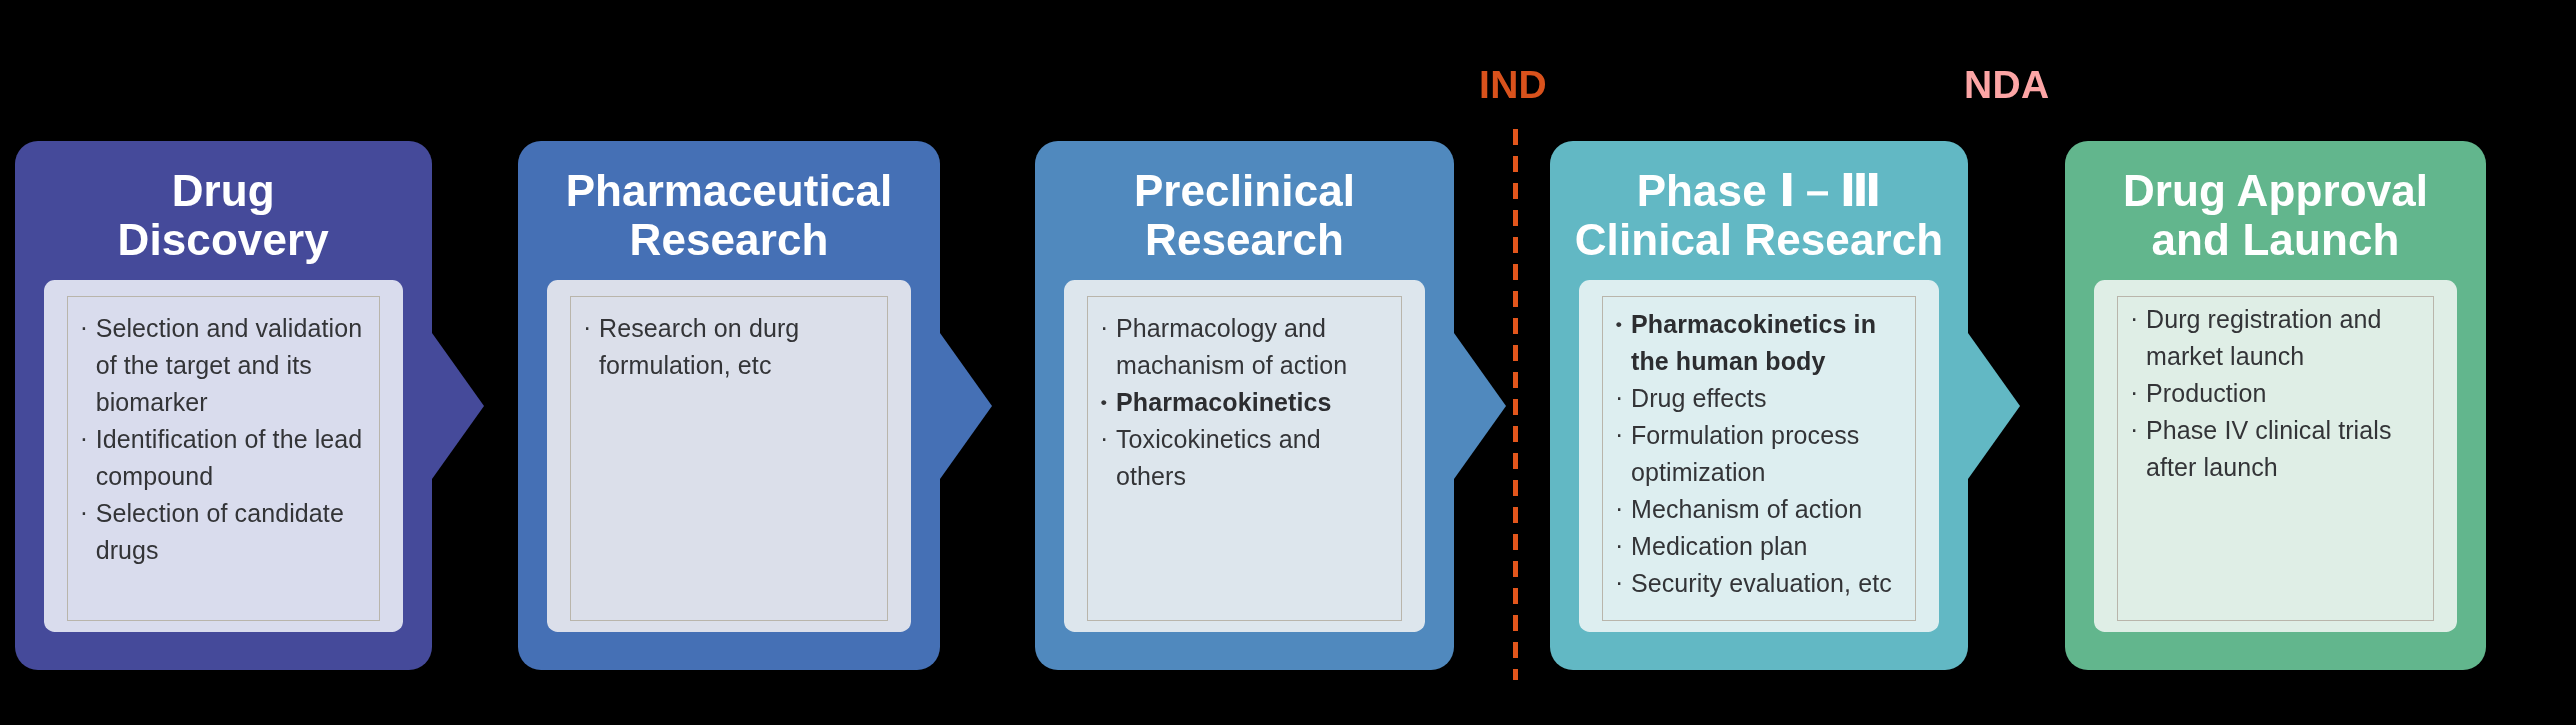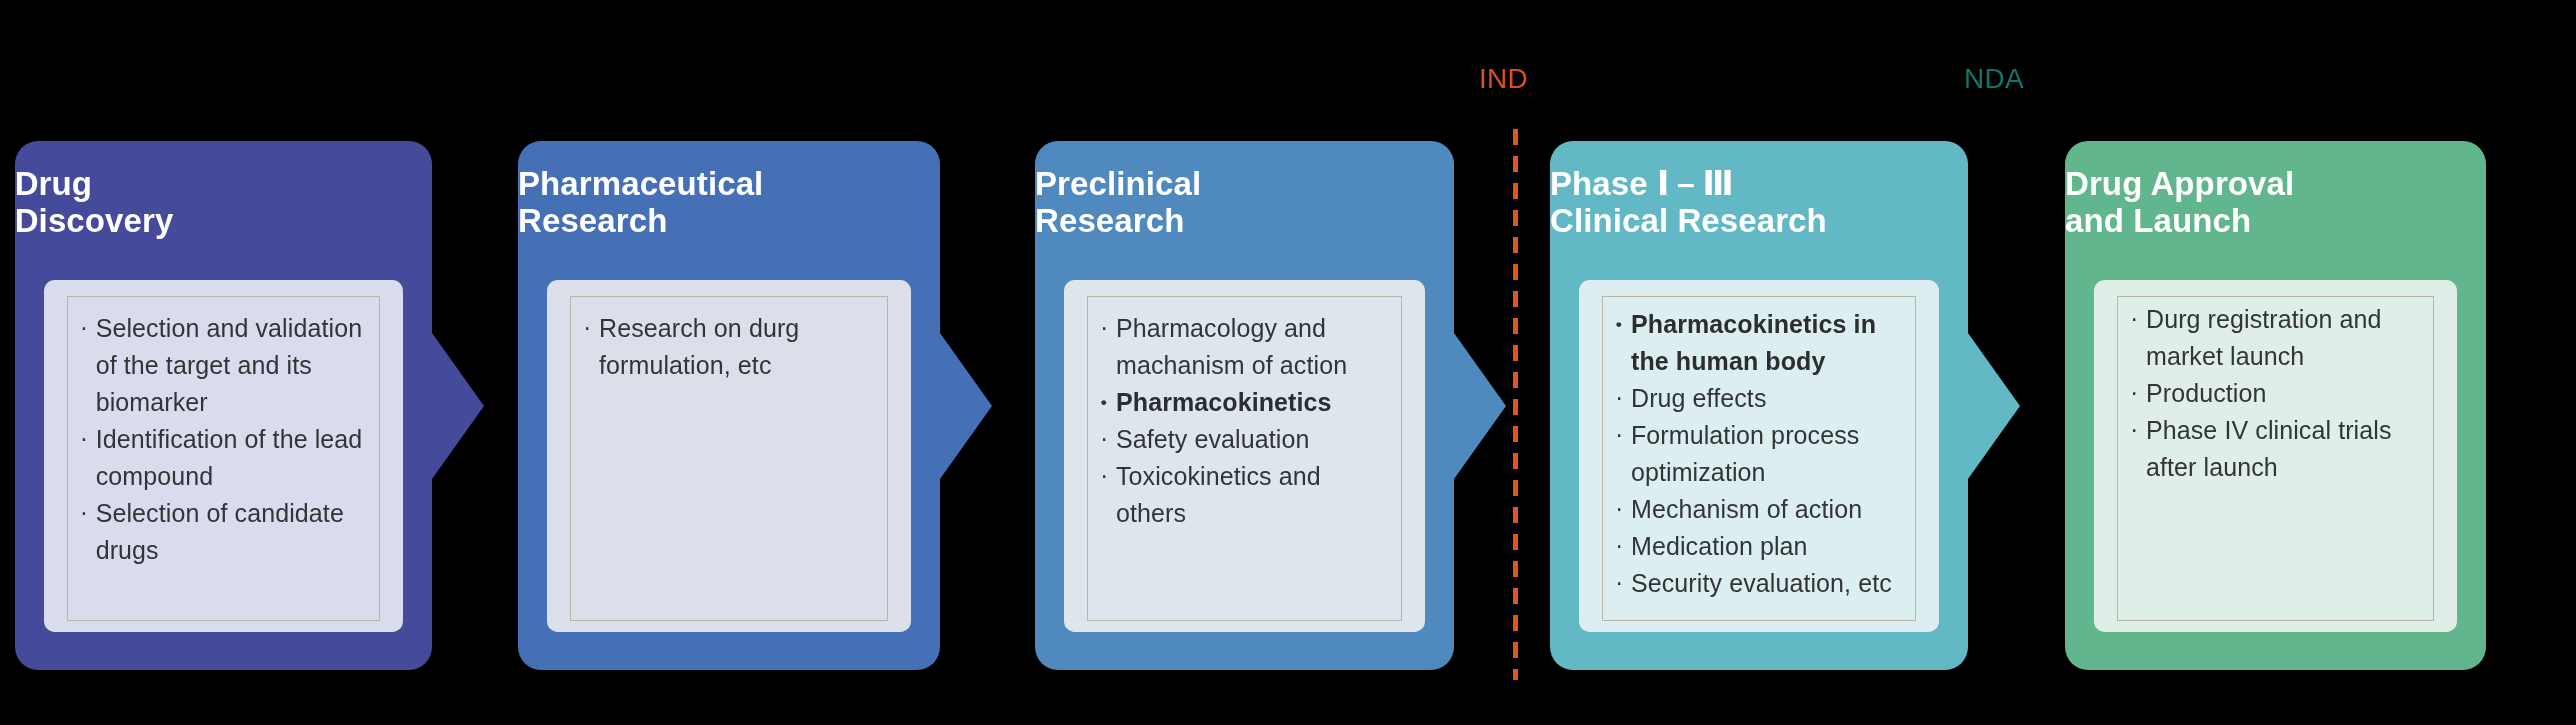--- a/index.html
+++ b/index.html
@@ -11,22 +11,23 @@
   #flow{position:absolute;left:0;top:0;width:2576px;height:725px;}
 
   
   .stage{
     position:absolute;top:141px;height:529px;
     border-radius:23px;
     box-sizing:border-box;
   }
   .stage-title{
     position:absolute;left:0;right:0;top:25px;
+    text-align:center;
     color:#ffffff;
-    font-size:33px;
+    font-size:44px;
     font-weight:bold;
     line-height:1.12;
     letter-spacing:0.1px;
     white-space:pre-line;
   }
 
   
   .arrow-tip{
     position:absolute;
     top:50%;
@@ -83,22 +84,22 @@
   
   .milestone-line{
     position:absolute;width:4.7px;
     background-image:linear-gradient(to bottom,#e2561c 0 16px,rgba(0,0,0,0) 16px 27px);
     background-size:100% 27px;
     background-repeat:repeat-y;
   }
   .milestone-label{
     position:absolute;
     color:#d9521c;
-    font-size:28px;
-    font-weight:normal;
+    font-size:39px;
+    font-weight:bold;
     letter-spacing:0.3px;
     white-space:nowrap;
   }
 </style>
 </head>
 <body>
 
 <div id="flow">
     <div class="stage" style="left: 14.7px; width: 417px; background: rgb(69, 74, 154);">
       <div class="stage-title">Drug
@@ -128,21 +129,20 @@
     </div>
     <div class="stage" style="left: 1035px; width: 419px; background: rgb(80, 137, 190);">
       <div class="stage-title">Preclinical
 Research</div>
       <div class="arrow-tip" style="border-left-color: rgb(80, 137, 190);"></div>
       <div class="panel" style="background: rgb(221, 230, 237);">
         <div class="panel-inner">
           <ul class="bullets" style="top: 13.3px;">
             <li>Pharmacology and machanism of action</li>
             <li class="emph">Pharmacokinetics</li>
-            <li>Safety evaluation</li>
             <li>Toxicokinetics and others</li>
           </ul>
         </div>
       </div>
     </div>
     <div class="stage" style="left: 1550px; width: 418px; background: rgb(98, 184, 196);">
       <div class="stage-title">Phase Ⅰ－Ⅲ
 Clinical Research</div>
       <div class="arrow-tip" style="border-left-color: rgb(98, 184, 196);"></div>
       <div class="panel" style="background: rgb(221, 238, 240);">
@@ -166,15 +166,15 @@
           <ul class="bullets" style="top: 4px;">
             <li>Durg registration and market launch</li>
             <li>Production</li>
             <li>Phase IV clinical trials after launch</li>
           </ul>
         </div>
       </div>
     </div>
     <div class="milestone-line" style="left: 1513px; top: 129px; height: 551px;"></div>
     <div class="milestone-label" style="left: 1479px; top: 63px; color: rgb(217, 82, 28);">IND</div>
-    <div class="milestone-label" style="left: 1964px; top: 63px; color: #0f766e;">NDA</div>
+    <div class="milestone-label" style="left: 1964px; top: 63px; color: #fca5a5;">NDA</div>
   </div>
 
 
 </body></html>

